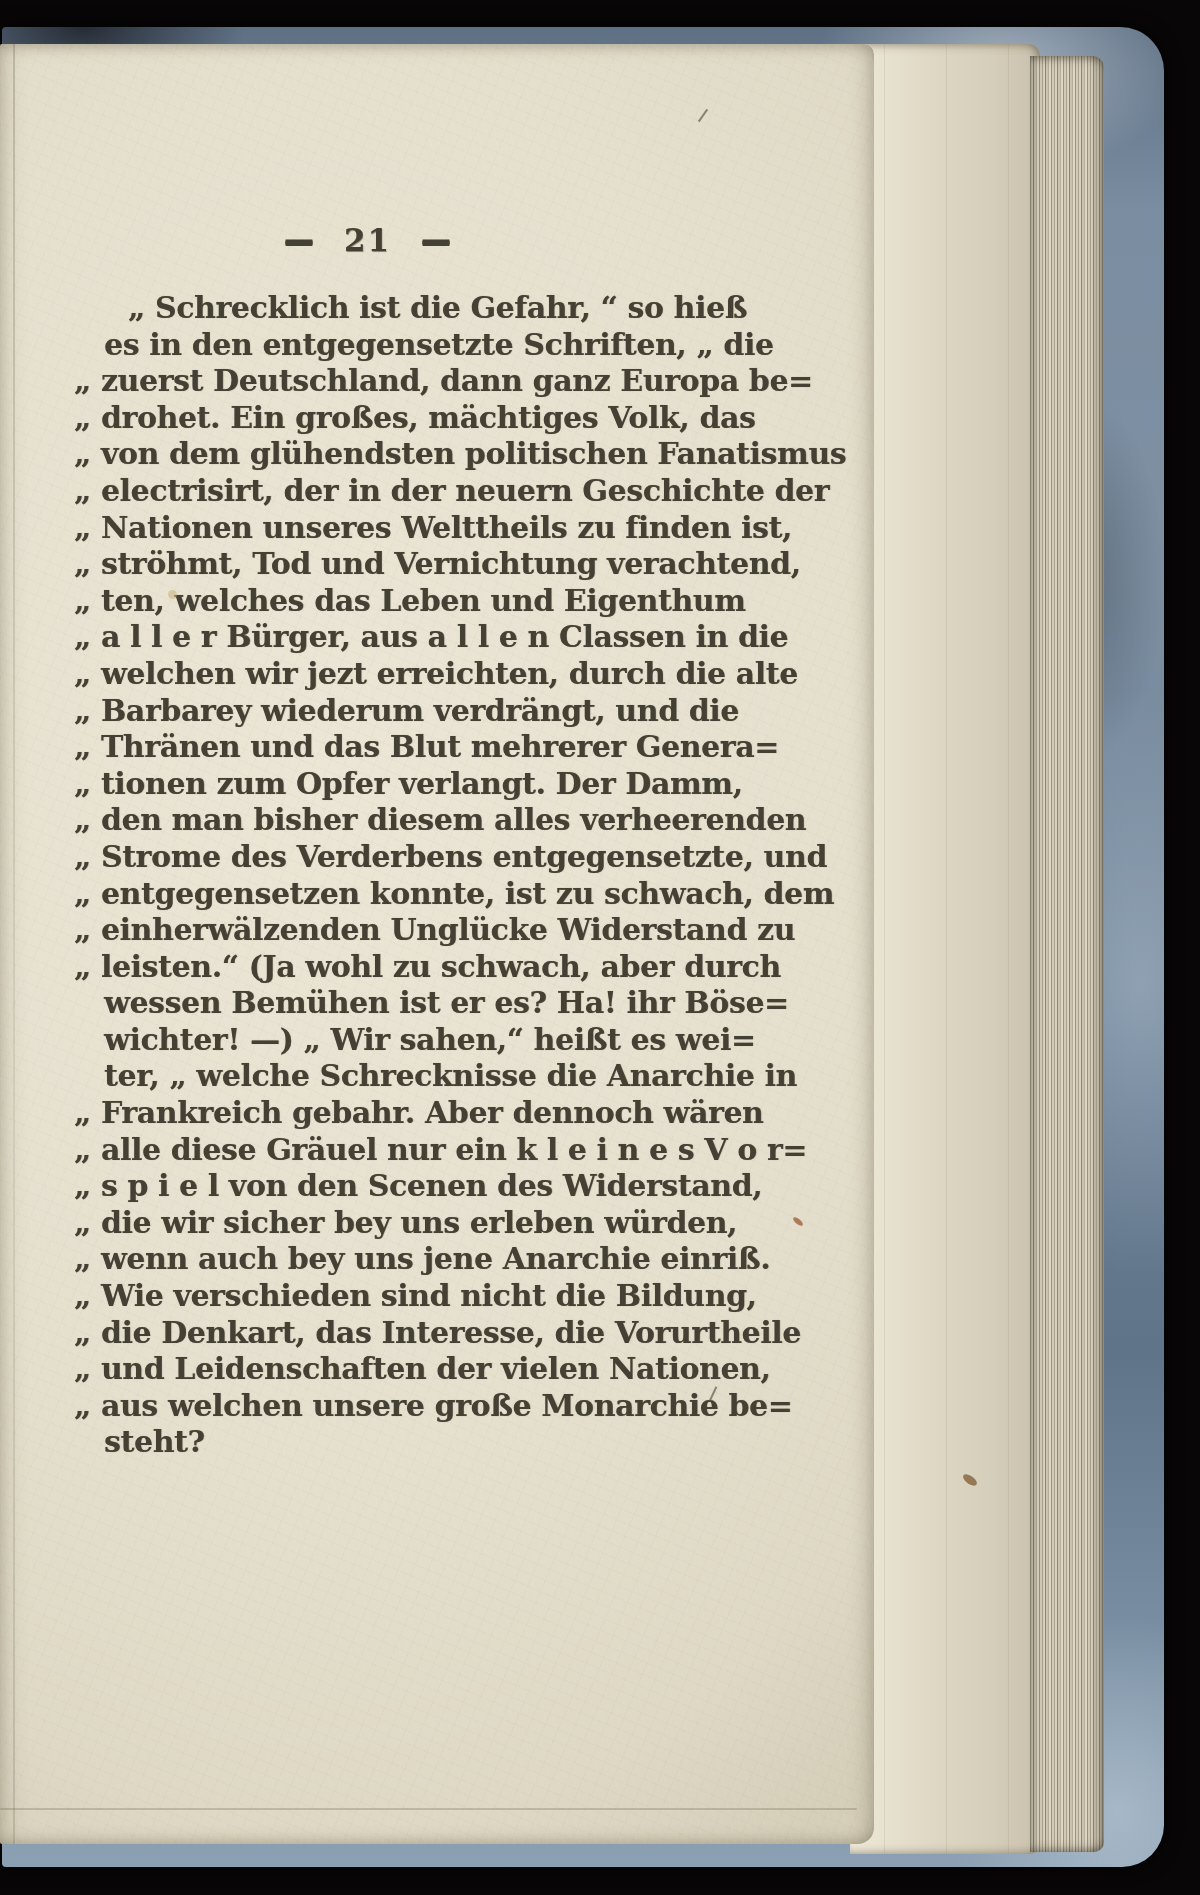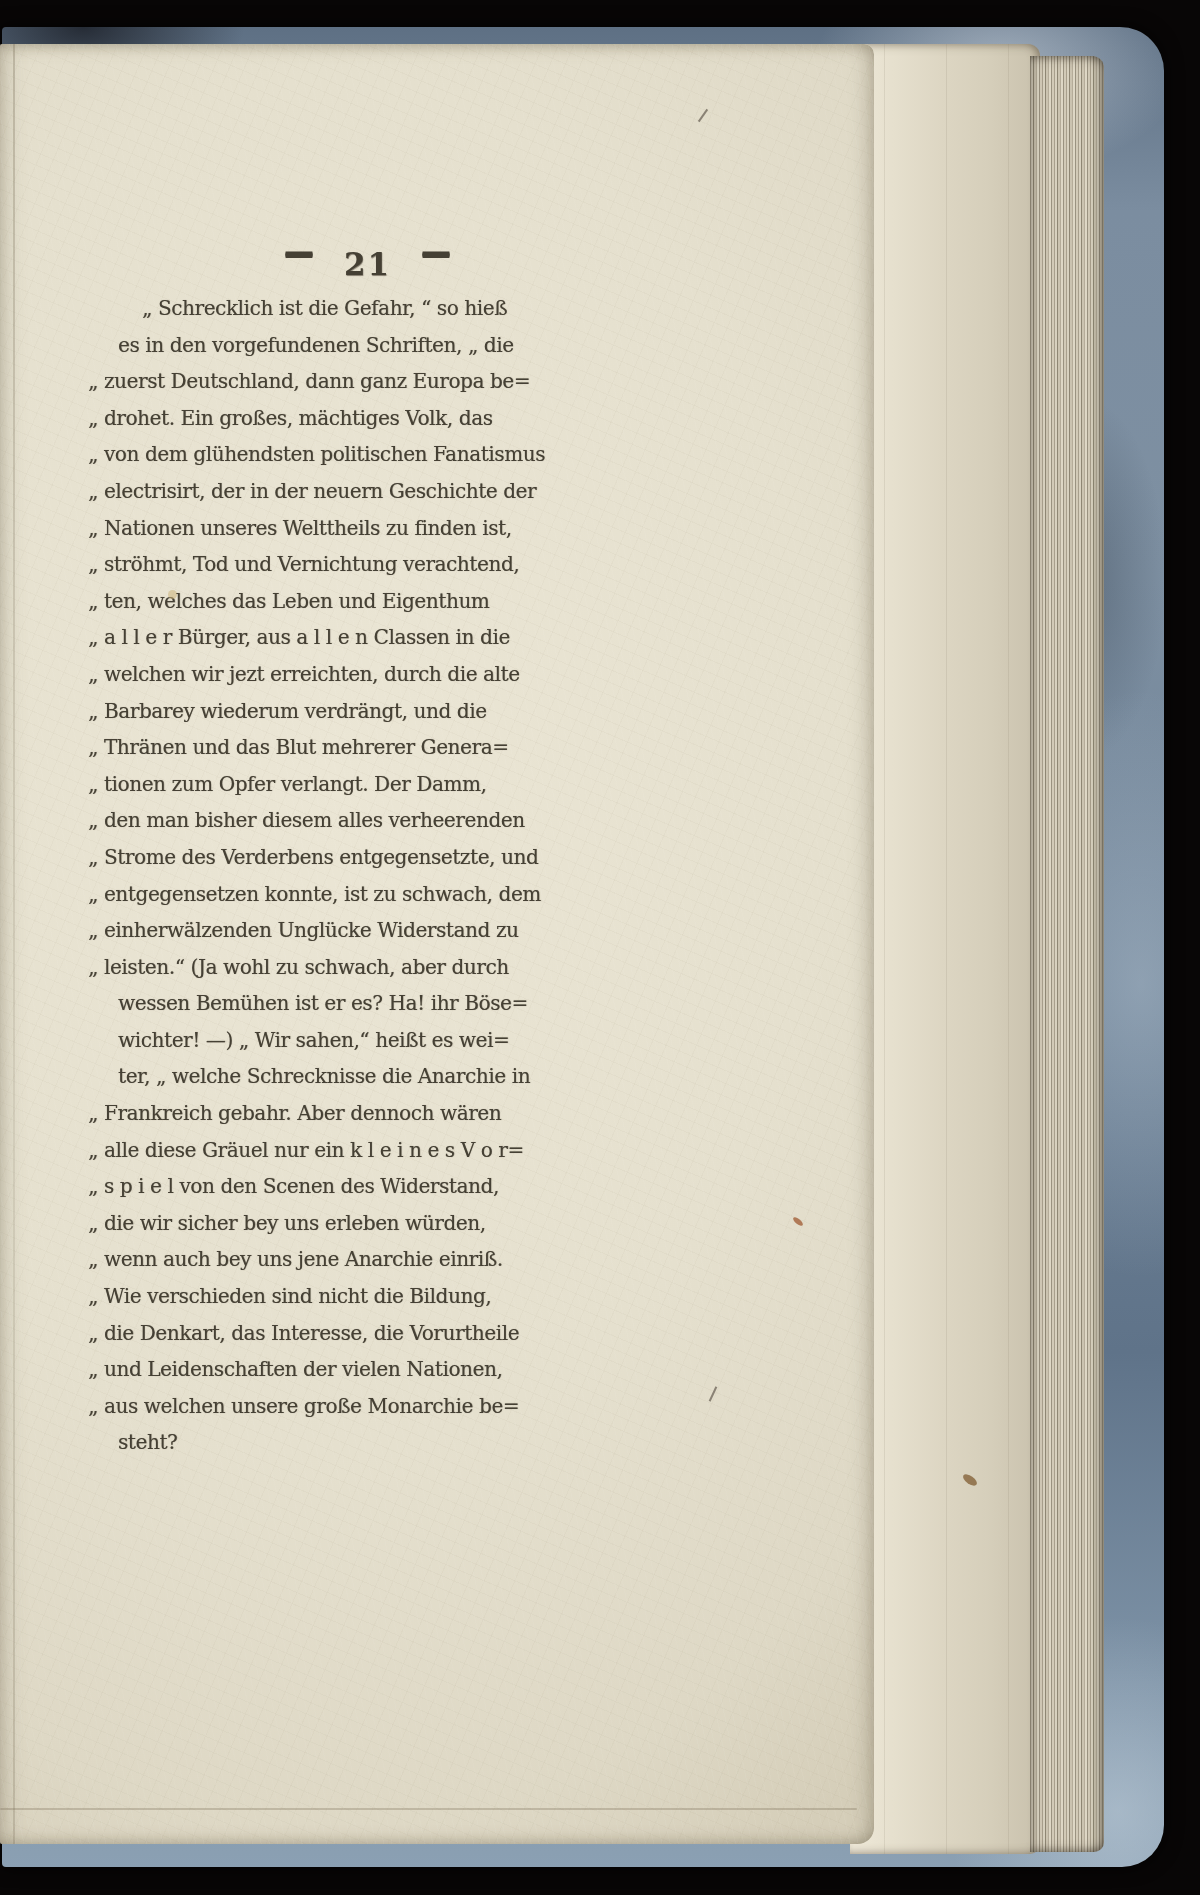--- a/index.html
+++ b/index.html
@@ -68,28 +68,29 @@
   .header{
     position:absolute;left:75px;top:222px;width:585px;
     display:flex;align-items:center;justify-content:center;gap:30px;
     color:var(--ink,#454034);
   }
   .rule{
     font-size:30px;font-weight:bold;line-height:1;
     text-shadow:0 1px 0 currentColor,0 2px 0 currentColor,0 -1px 0 currentColor;
   }
   .pagenum{font-size:31px;font-weight:bold;letter-spacing:2px;
-    text-shadow:.5px .5px .8px rgba(70,62,50,.6);margin-top:24px;}
+    text-shadow:.5px .5px .8px rgba(70,62,50,.6);}
   
   .textblock{
-    position:absolute;left:118px;top:290px;width:545px;
-    font-size:20px;line-height:36.6px;letter-spacing:-.4px;
+    position:absolute;left:104px;top:290px;width:545px;
+    font-size:30px;line-height:36.6px;letter-spacing:-.4px;
     color:var(--ink,#454034);
     text-shadow:.4px .4px .7px rgba(70,62,50,.55);
     white-space:nowrap;
+    font-weight:bold;
   }
   .line{min-height:36.6px;}
   .line.q{text-indent:-30px;}
   .line.first{text-indent:24px;}
   .line.last{text-align:left;}
   
   .fleck{position:absolute;border-radius:50%;}
   .fleck-a{left:962px;top:1476px;width:16px;height:8px;background:#8a6a42;transform:rotate(35deg);opacity:.85;}
   .fleck-b{left:792px;top:1219px;width:12px;height:5px;background:#a2603a;transform:rotate(40deg);opacity:.8;}
   .fleck-c{left:168px;top:590px;width:9px;height:9px;background:#c9b073;opacity:.5;}
@@ -111,21 +112,21 @@
 </div>
 
 <div class="header">
   <span class="rule">—</span>
   <span class="pagenum">21</span>
   <span class="rule">—</span>
 </div>
 
 <div class="textblock">
     <div class="line q first">„ Schrecklich ist die Gefahr, “ so hieß</div>
-    <div class="line">es in den vorgefundenen Schriften, „ die</div>
+    <div class="line">es in den entgegensetzte Schriften, „ die</div>
     <div class="line q">„ zuerst Deutschland, dann ganz Europa be=</div>
     <div class="line q">„ drohet. Ein großes, mächtiges Volk, das</div>
     <div class="line q">„ von dem glühendsten politischen Fanatismus</div>
     <div class="line q">„ electrisirt, der in der neuern Geschichte der</div>
     <div class="line q">„ Nationen unseres Welttheils zu finden ist,</div>
     <div class="line q">„ ströhmt, Tod und Vernichtung verachtend,</div>
     <div class="line q">„ ten, welches das Leben und Eigenthum</div>
     <div class="line q">„ a l l e r Bürger, aus a l l e n Classen in die</div>
     <div class="line q">„ welchen wir jezt erreichten, durch die alte</div>
     <div class="line q">„ Barbarey wiederum verdrängt, und die</div>

